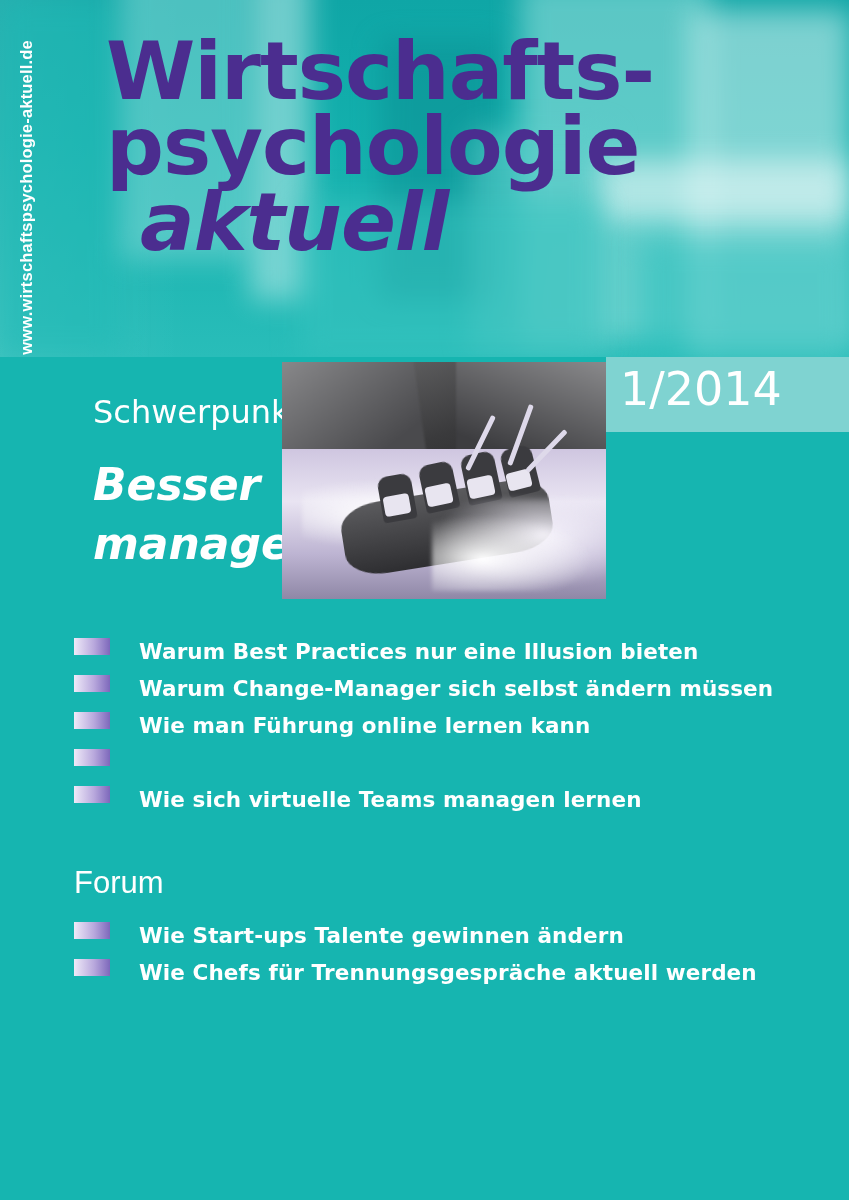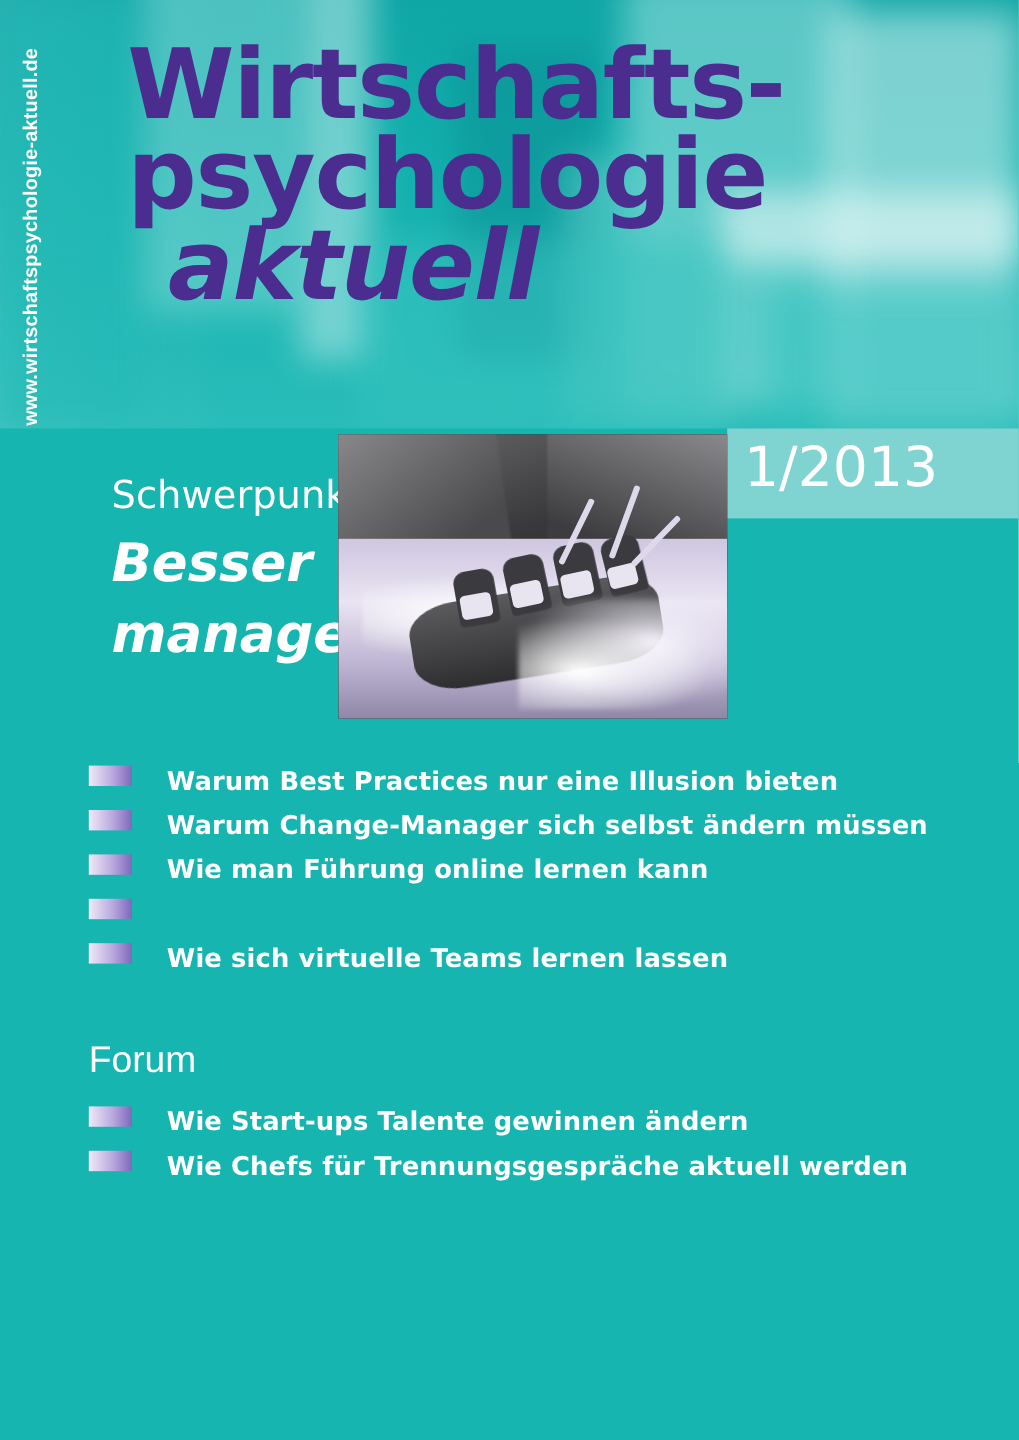--- a/index.html
+++ b/index.html
@@ -113,21 +113,21 @@
     position: absolute;
     left: 93px;
     top: 393px;
     font-size: 32px;
     color: #ffffff;
     font-family: "DejaVu Sans", sans-serif;
   }
   .focus-title {
     position: absolute;
     left: 93px;
-    top: 440px;
+    top: 455px;
     font-size: 44px;
     font-weight: bold;
     font-style: italic;
     color: #ffffff;
     font-family: "DejaVu Sans", sans-serif;
     line-height: 1.35;
   }
   .focus-title span { display: block; }
 
   
@@ -273,21 +273,21 @@
     <div class="url-text">www.wirtschaftspsychologie-aktuell.de</div>
   </div>
 
   <div class="masthead">
     <span class="line line1">Wirtschafts-</span>
     <span class="line line2">psychologie</span>
     <span class="line line3">aktuell</span>
   </div>
 
   <div class="issue-bar"></div>
-  <div class="issue-number">1/2013</div>
+  <div class="issue-number">1/2014</div>
 
   <div class="focus-label">Schwerpunkt</div>
   <div class="focus-title">
     <span>Besser</span>
     <span>managen</span>
   </div>
 
   <div class="cover-photo">
     <div class="cp-layer cp-sky"></div>
     <div class="cp-layer cp-rock-l"></div>
@@ -321,21 +321,21 @@
     </div>
     <div class="item">
       <span class="bullet"></span>
       <span class="item-text">Wie man Führung online lernen kann</span>
     </div>
     <div class="item">
       <span class="bullet"></span>
     </div>
     <div class="item">
       <span class="bullet"></span>
-      <span class="item-text">Wie sich virtuelle Teams lernen lassen</span>
+      <span class="item-text">Wie sich virtuelle Teams managen lernen</span>
     </div>
   </div>
 
   <div class="forum-label">Forum</div>
 
   <div class="list list-forum">
     <div class="item">
       <span class="bullet"></span>
       <span class="item-text">Wie Start-ups Talente gewinnen ändern</span>
     </div>

